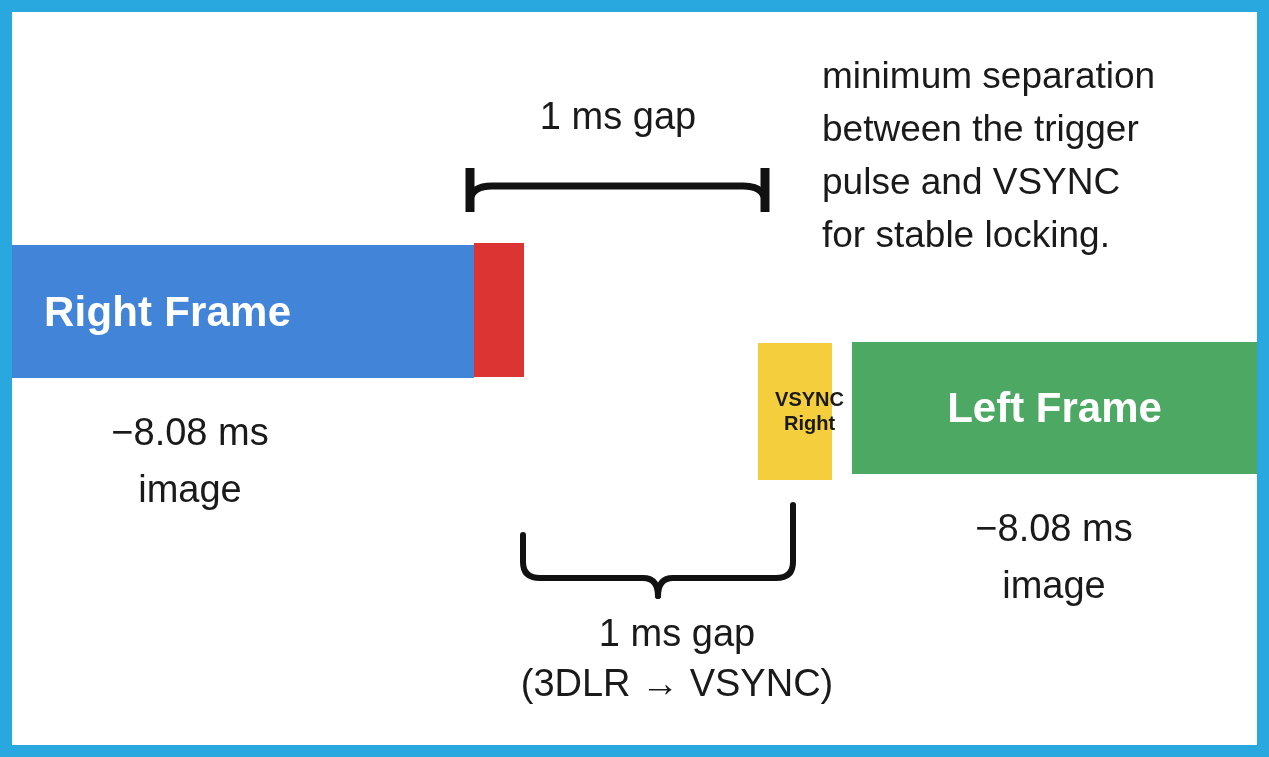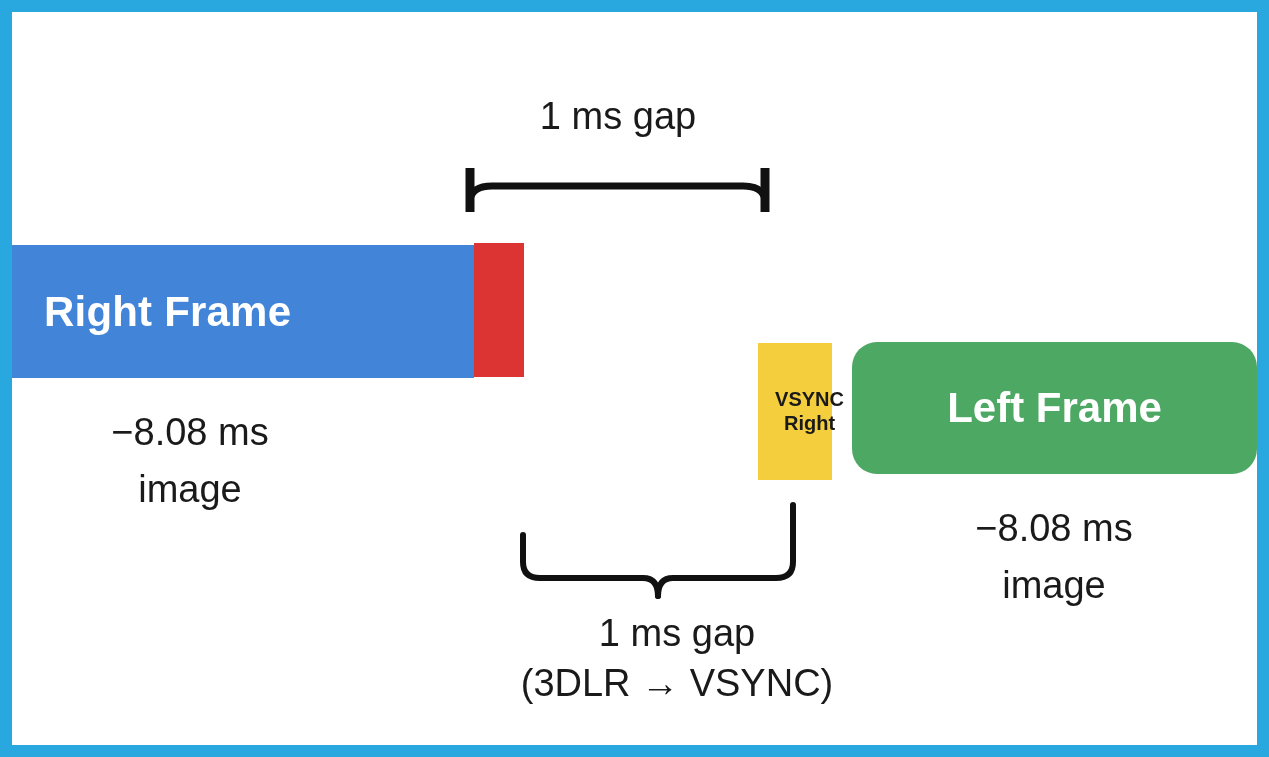--- a/index.html
+++ b/index.html
@@ -81,21 +81,20 @@
     margin-left: 29px;
   }
 
   #left-frame-block {
     left: 852px;
     top: 342px;
     width: 405px;
     height: 132px;
     background: #4ca863;
     justify-content: center;
-    border-radius: 25px;
   }
   #left-frame-block .block-label {
     font-size: 42px;
   }
 
   
   .txt {
     position: absolute;
     color: #1a1a1a;
     white-space: pre-line;
@@ -167,20 +166,24 @@
 </head>
 <body>
 
 <div id="stage">
 
   <div class="frame-bar frame-top"></div>
   <div class="frame-bar frame-bottom"></div>
   <div class="frame-bar frame-left"></div>
   <div class="frame-bar frame-right"></div>
 
+  <div class="txt" id="note-text">minimum separation
+between the trigger
+pulse and VSYNC
+for stable locking.</div>
 
   <div class="txt" id="gap-top-label">1 ms gap</div>
 
   <div class="block" id="right-frame-block">
     <span class="block-label">Right Frame</span>
   </div>
 
   <div class="block" id="trigger-pulse-block"></div>
 
   <div class="block" id="vsync-pulse-block">

